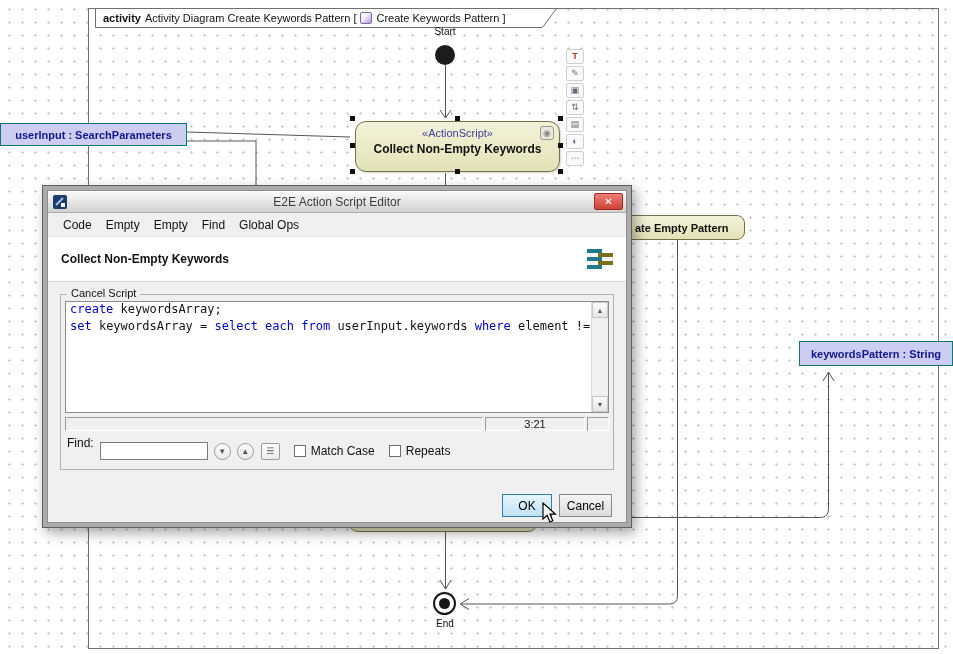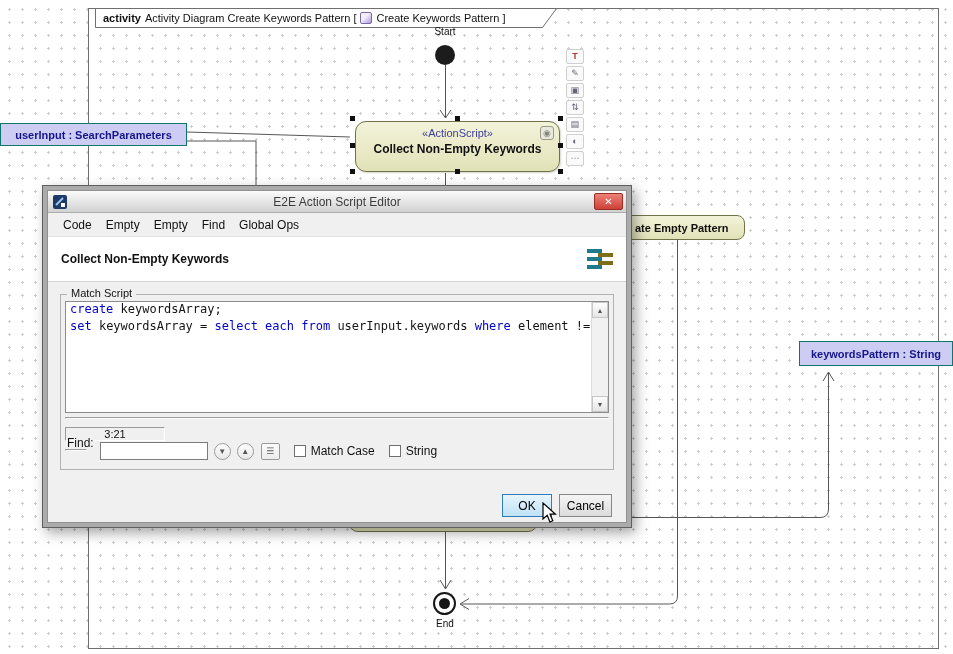--- a/index.html
+++ b/index.html
@@ -72,21 +72,21 @@
   .dlg-content { flex:1; position:relative; }
   .groupbox { position:absolute; left:12px; right:12px; top:12px; height:176px; border:1px solid #b2b2b2; }
   .group-legend { position:absolute; left:6px; top:-8px; background:#f0f0f0; padding:0 4px; font-size:11px; }
   .editor { position:absolute; left:4px; right:4px; top:6px; height:112px; border:1px solid #8b8b8b; background:#fff; display:flex; }
   .code { flex:1; overflow:hidden; padding:0 4px; font-family:"DejaVu Sans Mono", monospace; font-size:12px; }
   .code-line { height:17px; white-space:pre; }
   .tok-kw { color:#0000cc; } .tok-pl { color:#141414; } .tok-str { color:#a01010; }
   .scrollbar { flex:0 0 17px; background:#f1f1f1; border-left:1px solid #dcdcdc; display:flex; flex-direction:column; justify-content:space-between; }
   .sb-btn { height:16px; background:linear-gradient(#fdfdfd,#e6e6e6); border:1px solid #c6c6c6; font-size:7px; color:#555;
             display:flex; align-items:center; justify-content:center; }
-  .statusrow { position:absolute; left:4px; right:4px; top:122px; height:28px; display:flex; gap:8px;flex-direction:column; }
+  .statusrow { position:absolute; left:4px; right:4px; top:122px; height:14px; display:flex; gap:2px; }
   .scell { border:1px solid; border-color:#9b9b9b #ffffff #ffffff #9b9b9b; background:#f0f0f0; }
   .scell.grow { flex:1; }
   .scell.pos { width:100px; font-size:11px; display:flex; align-items:center; justify-content:center; }
   .scell.mini { width:22px; }
   .findrow { position:absolute; left:4px; right:4px; top:146px; height:20px; display:flex; align-items:center; font-size:12px; }
   .find-label { margin:0 6px 16px 2px; }
   .find-input { width:108px; height:18px; border:1px solid #7b7b7b; font-size:12px; padding:0 3px; background:#fff; font-family:inherit; }
   .round-btn { width:17px; height:17px; border-radius:50%; border:1px solid #9a9a9a; margin-left:6px;
                background:linear-gradient(#fcfcfc,#e9e9e9); font-size:8px; color:#555;
                display:flex; align-items:center; justify-content:center; }
@@ -188,21 +188,21 @@
       <svg class="e2e-logo" width="26" height="23">
         <rect x="0" y="1" width="15" height="4" fill="#207a8c"></rect>
         <rect x="0" y="9" width="15" height="4" fill="#207a8c"></rect>
         <rect x="0" y="17" width="15" height="4" fill="#207a8c"></rect>
         <rect x="11" y="5" width="15" height="4" fill="#7d6e1e"></rect>
         <rect x="11" y="13" width="15" height="4" fill="#7d6e1e"></rect>
       </svg>
     </div>
     <div class="dlg-content">
       <div class="groupbox">
-        <span class="group-legend">Match Script</span>
+        <span class="group-legend">Cancel Script</span>
         <div class="editor">
           <div class="code">
               <div class="code-line"><span class="tok-kw">create</span><span class="tok-pl"> keywordsArray;</span></div>
               <div class="code-line"><span class="tok-kw">set</span><span class="tok-pl"> keywordsArray = </span><span class="tok-kw">select</span><span class="tok-pl"> </span><span class="tok-kw">each</span><span class="tok-pl"> </span><span class="tok-kw">from</span><span class="tok-pl"> userInput.keywords </span><span class="tok-kw">where</span><span class="tok-pl"> element != </span><span class="tok-str">""</span><span class="tok-pl">;</span></div>
             </div>
           <div class="scrollbar">
             <div class="sb-btn">▲</div>
             <div class="sb-btn">▼</div>
           </div>
         </div>
@@ -213,21 +213,21 @@
         </div>
         <div class="findrow">
           <span class="find-label">Find:</span>
           <input class="find-input" value="" style="">
           <div class="round-btn">▼</div>
           <div class="round-btn">▲</div>
           <div class="list-btn">☰</div>
           <span class="cb"></span>
           <span>Match Case</span>
           <span class="cb"></span>
-          <span>String</span>
+          <span>Repeats</span>
         </div>
       </div>
       <div class="buttonrow">
         <button class="btn btn-ok">OK</button>
         <button class="btn btn-cancel">Cancel</button>
       </div>
     </div>
   </div>
 </div>
 

